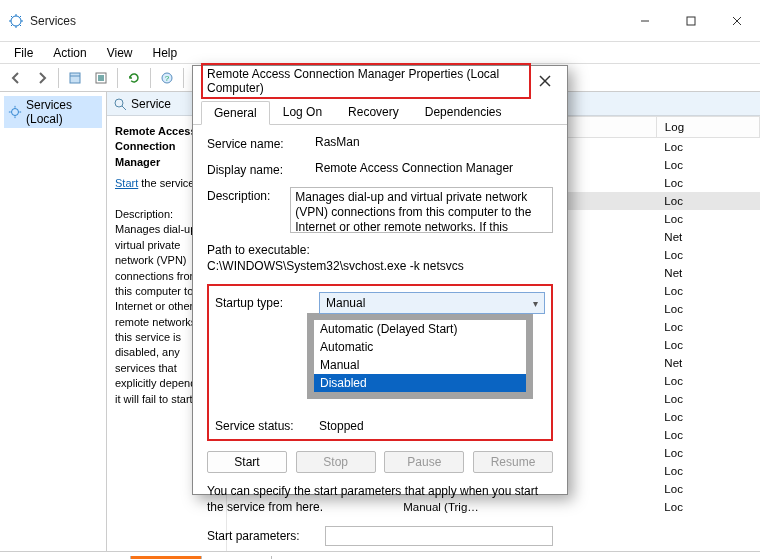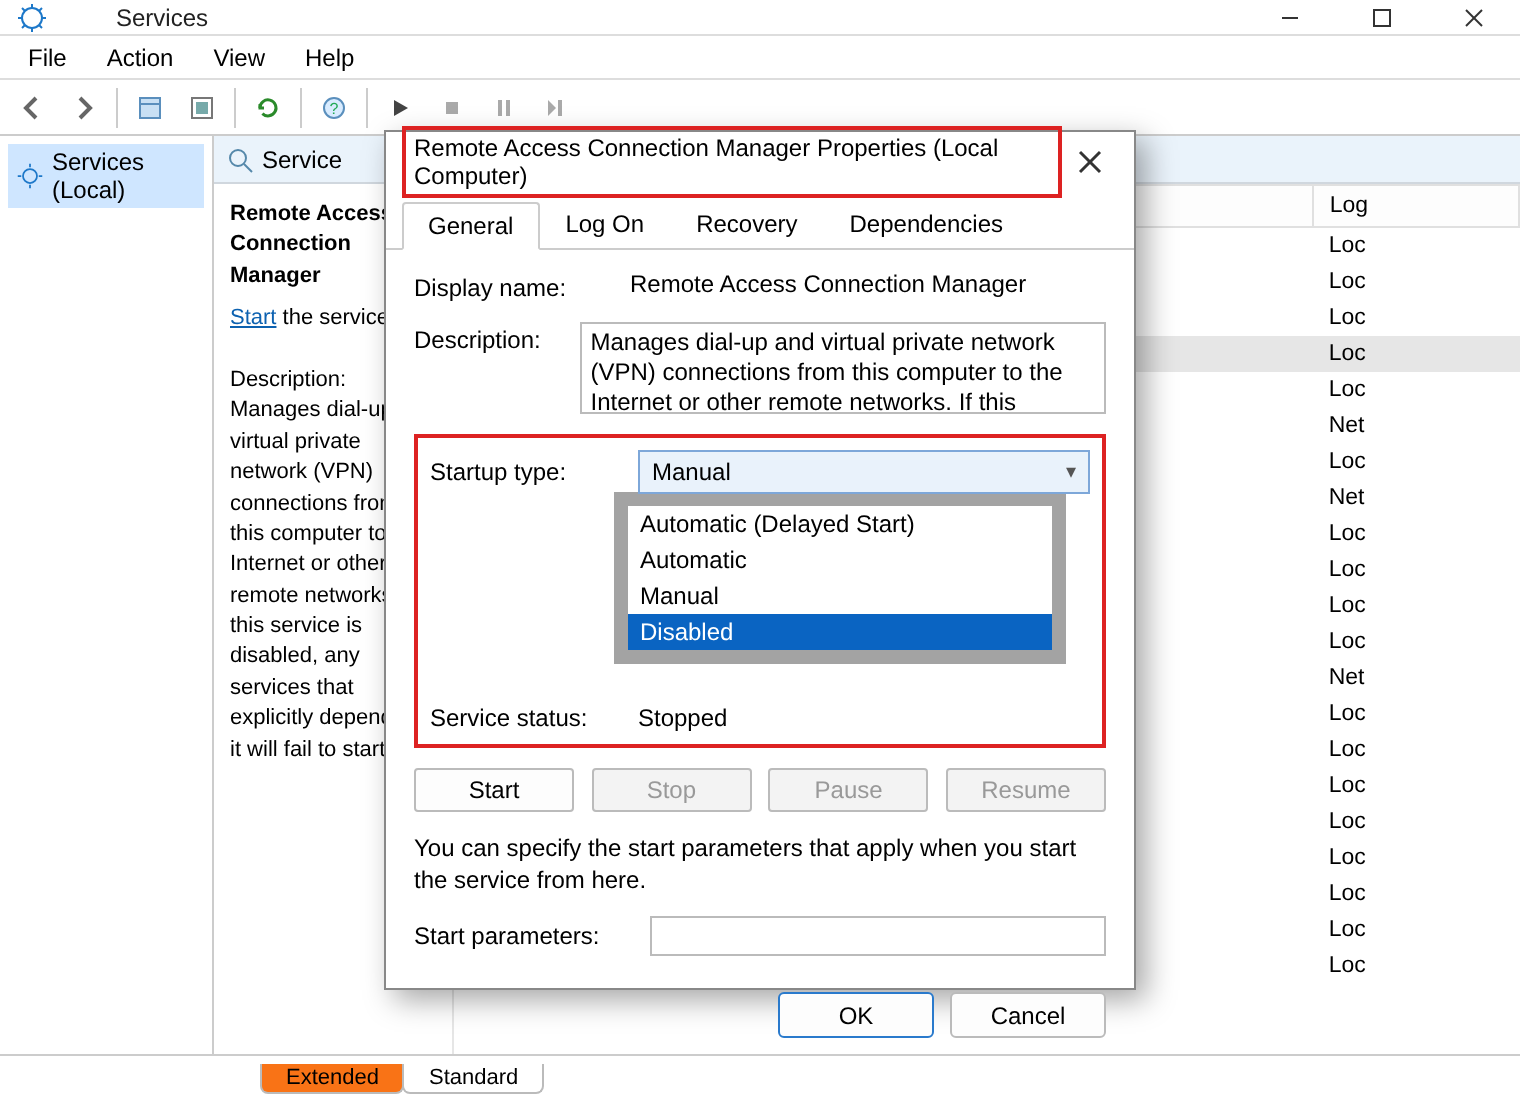--- a/index.html
+++ b/index.html
@@ -9,26 +9,25 @@
     font-size: 12px;
     background: #fff;
     color: #000;
     width: 760px;
     height: 559px;
     overflow: hidden;
     position: relative;
   }
   
   .titlebar {
-    height: 18px;
+    height: 42px;
     display: flex;
     align-items: center;
     padding-left: 8px;
     border-bottom: 1px solid #ddd;
-    gap: 28px;
   }
   .titlebar .icon { width: 16px; height: 16px; margin-right: 6px; color: #1d78c9; }
   .titlebar .title { flex: 1; font-size: 12px; color: #222; }
   .titlebar .winctrls { display: flex; }
   .titlebar .winctrls div {
     width: 46px; height: 30px; display:flex; align-items:center; justify-content:center;
     color:#333;
   }
   .menubar {
     height: 22px; display:flex; align-items:center; padding: 0 6px; gap: 4px;
@@ -406,26 +405,34 @@
 
   <div class="dlg-tabs">
     <div class="dtab active">General</div>
     <div class="dtab">Log On</div>
     <div class="dtab">Recovery</div>
     <div class="dtab">Dependencies</div>
   </div>
 
   <div class="dlg-body">
     <div class="row">
+      <div class="lbl">Service name:</div>
+      <div class="val">RasMan</div>
+    </div>
+    <div class="row">
       <div class="lbl">Display name:</div>
       <div class="val">Remote Access Connection Manager</div>
     </div>
     <div class="row">
       <div class="lbl">Description:</div>
       <textarea class="desc-box" readonly="" style="">Manages dial-up and virtual private network (VPN) connections from this computer to the Internet or other remote networks. If this service is disabled, any</textarea>
+    </div>
+    <div class="path-block">
+      <div>Path to executable:</div>
+      <div>C:\WINDOWS\System32\svchost.exe -k netsvcs</div>
     </div>
 
     <div class="startup-group">
       <div class="startup-row">
         <div class="lbl">Startup type:</div>
         <div class="combo">
           <span>Manual</span>
           <span class="chev">▾</span>
         </div>
       </div>

